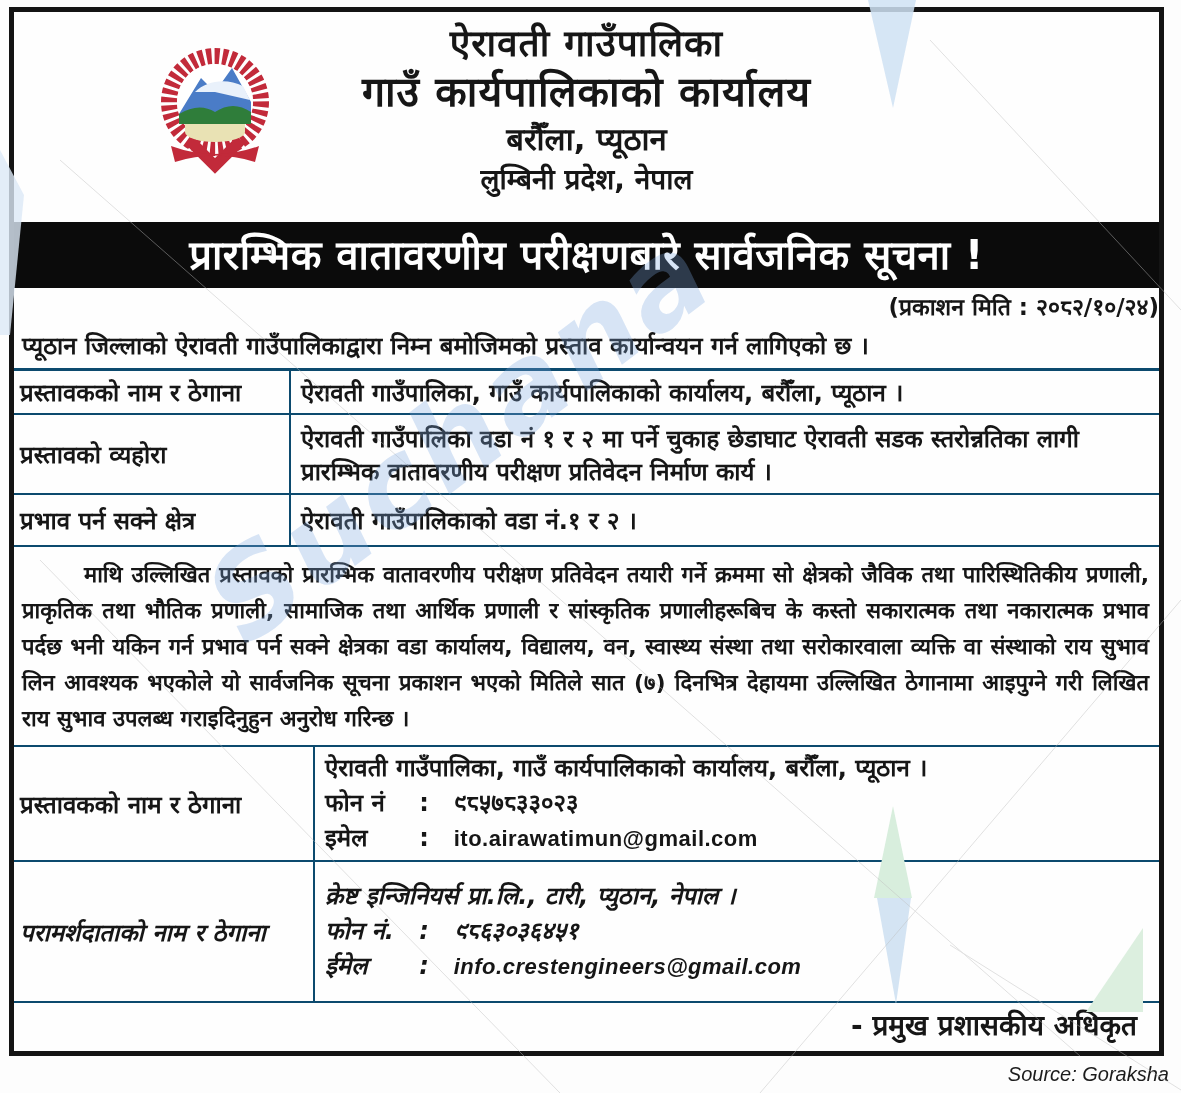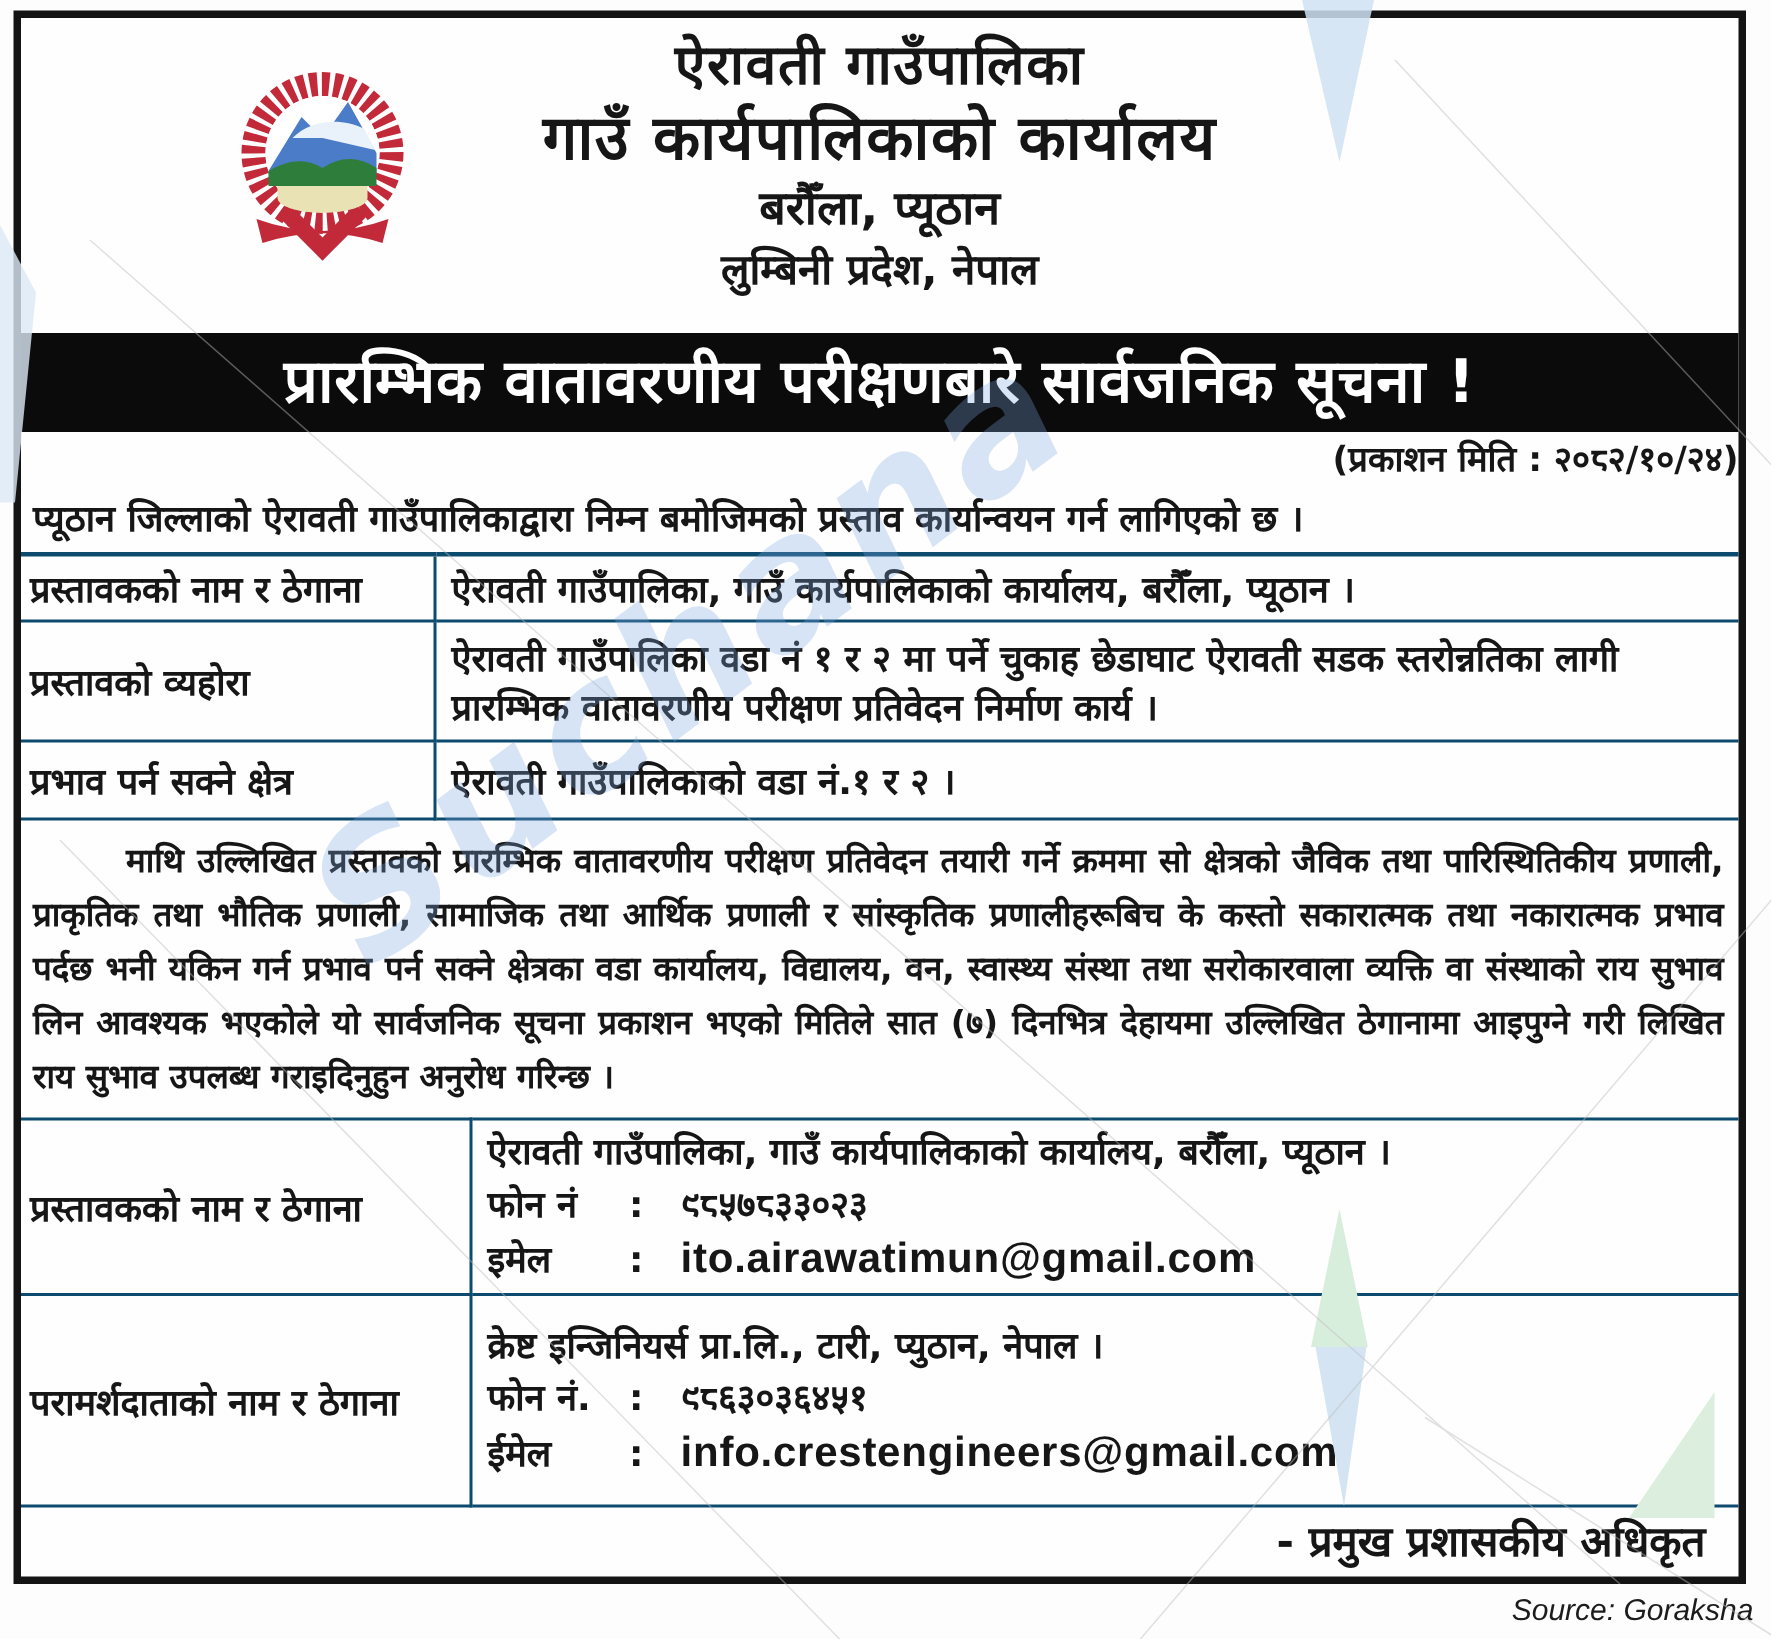--- a/index.html
+++ b/index.html
@@ -46,25 +46,25 @@
   .t1 tr:first-child td{border-top-width:3px;}
   
   .para{
     font-size:22px;font-weight:700;line-height:36px;
     text-align:justify;text-indent:62px;
     padding:10px 10px 8px 8px;margin:0;
   }
   
   .t2 td.lbl{width:300px;padding-left:6px;}
   .t2 tr:nth-child(1) td{height:114px;}
-  .t2 tr:nth-child(2) td{height:141px;}
+  .t2 tr:nth-child(2) td{height:141px;font-style:italic;}
   .cline{line-height:35px;white-space:nowrap;}
   .clabel{display:inline-block;min-width:86px;}
   .csep{display:inline-block;min-width:26px;text-align:left;}
-  .email{font-family:"Liberation Sans","DejaVu Sans",sans-serif;font-weight:700;font-size:28px;letter-spacing:.5px;}
+  .email{font-family:"Liberation Sans","DejaVu Sans",sans-serif;font-weight:700;font-size:22px;letter-spacing:.5px;}
   
   .sig{
     text-align:right;font-size:28px;font-weight:700;line-height:46px;
     padding-right:22px;height:46px;
   }
   
   .source{
     position:absolute;right:12px;top:1063px;
     font-family:"Liberation Sans","DejaVu Sans",sans-serif;
     font-style:italic;font-size:20px;color:#1c1c1c;z-index:3;

